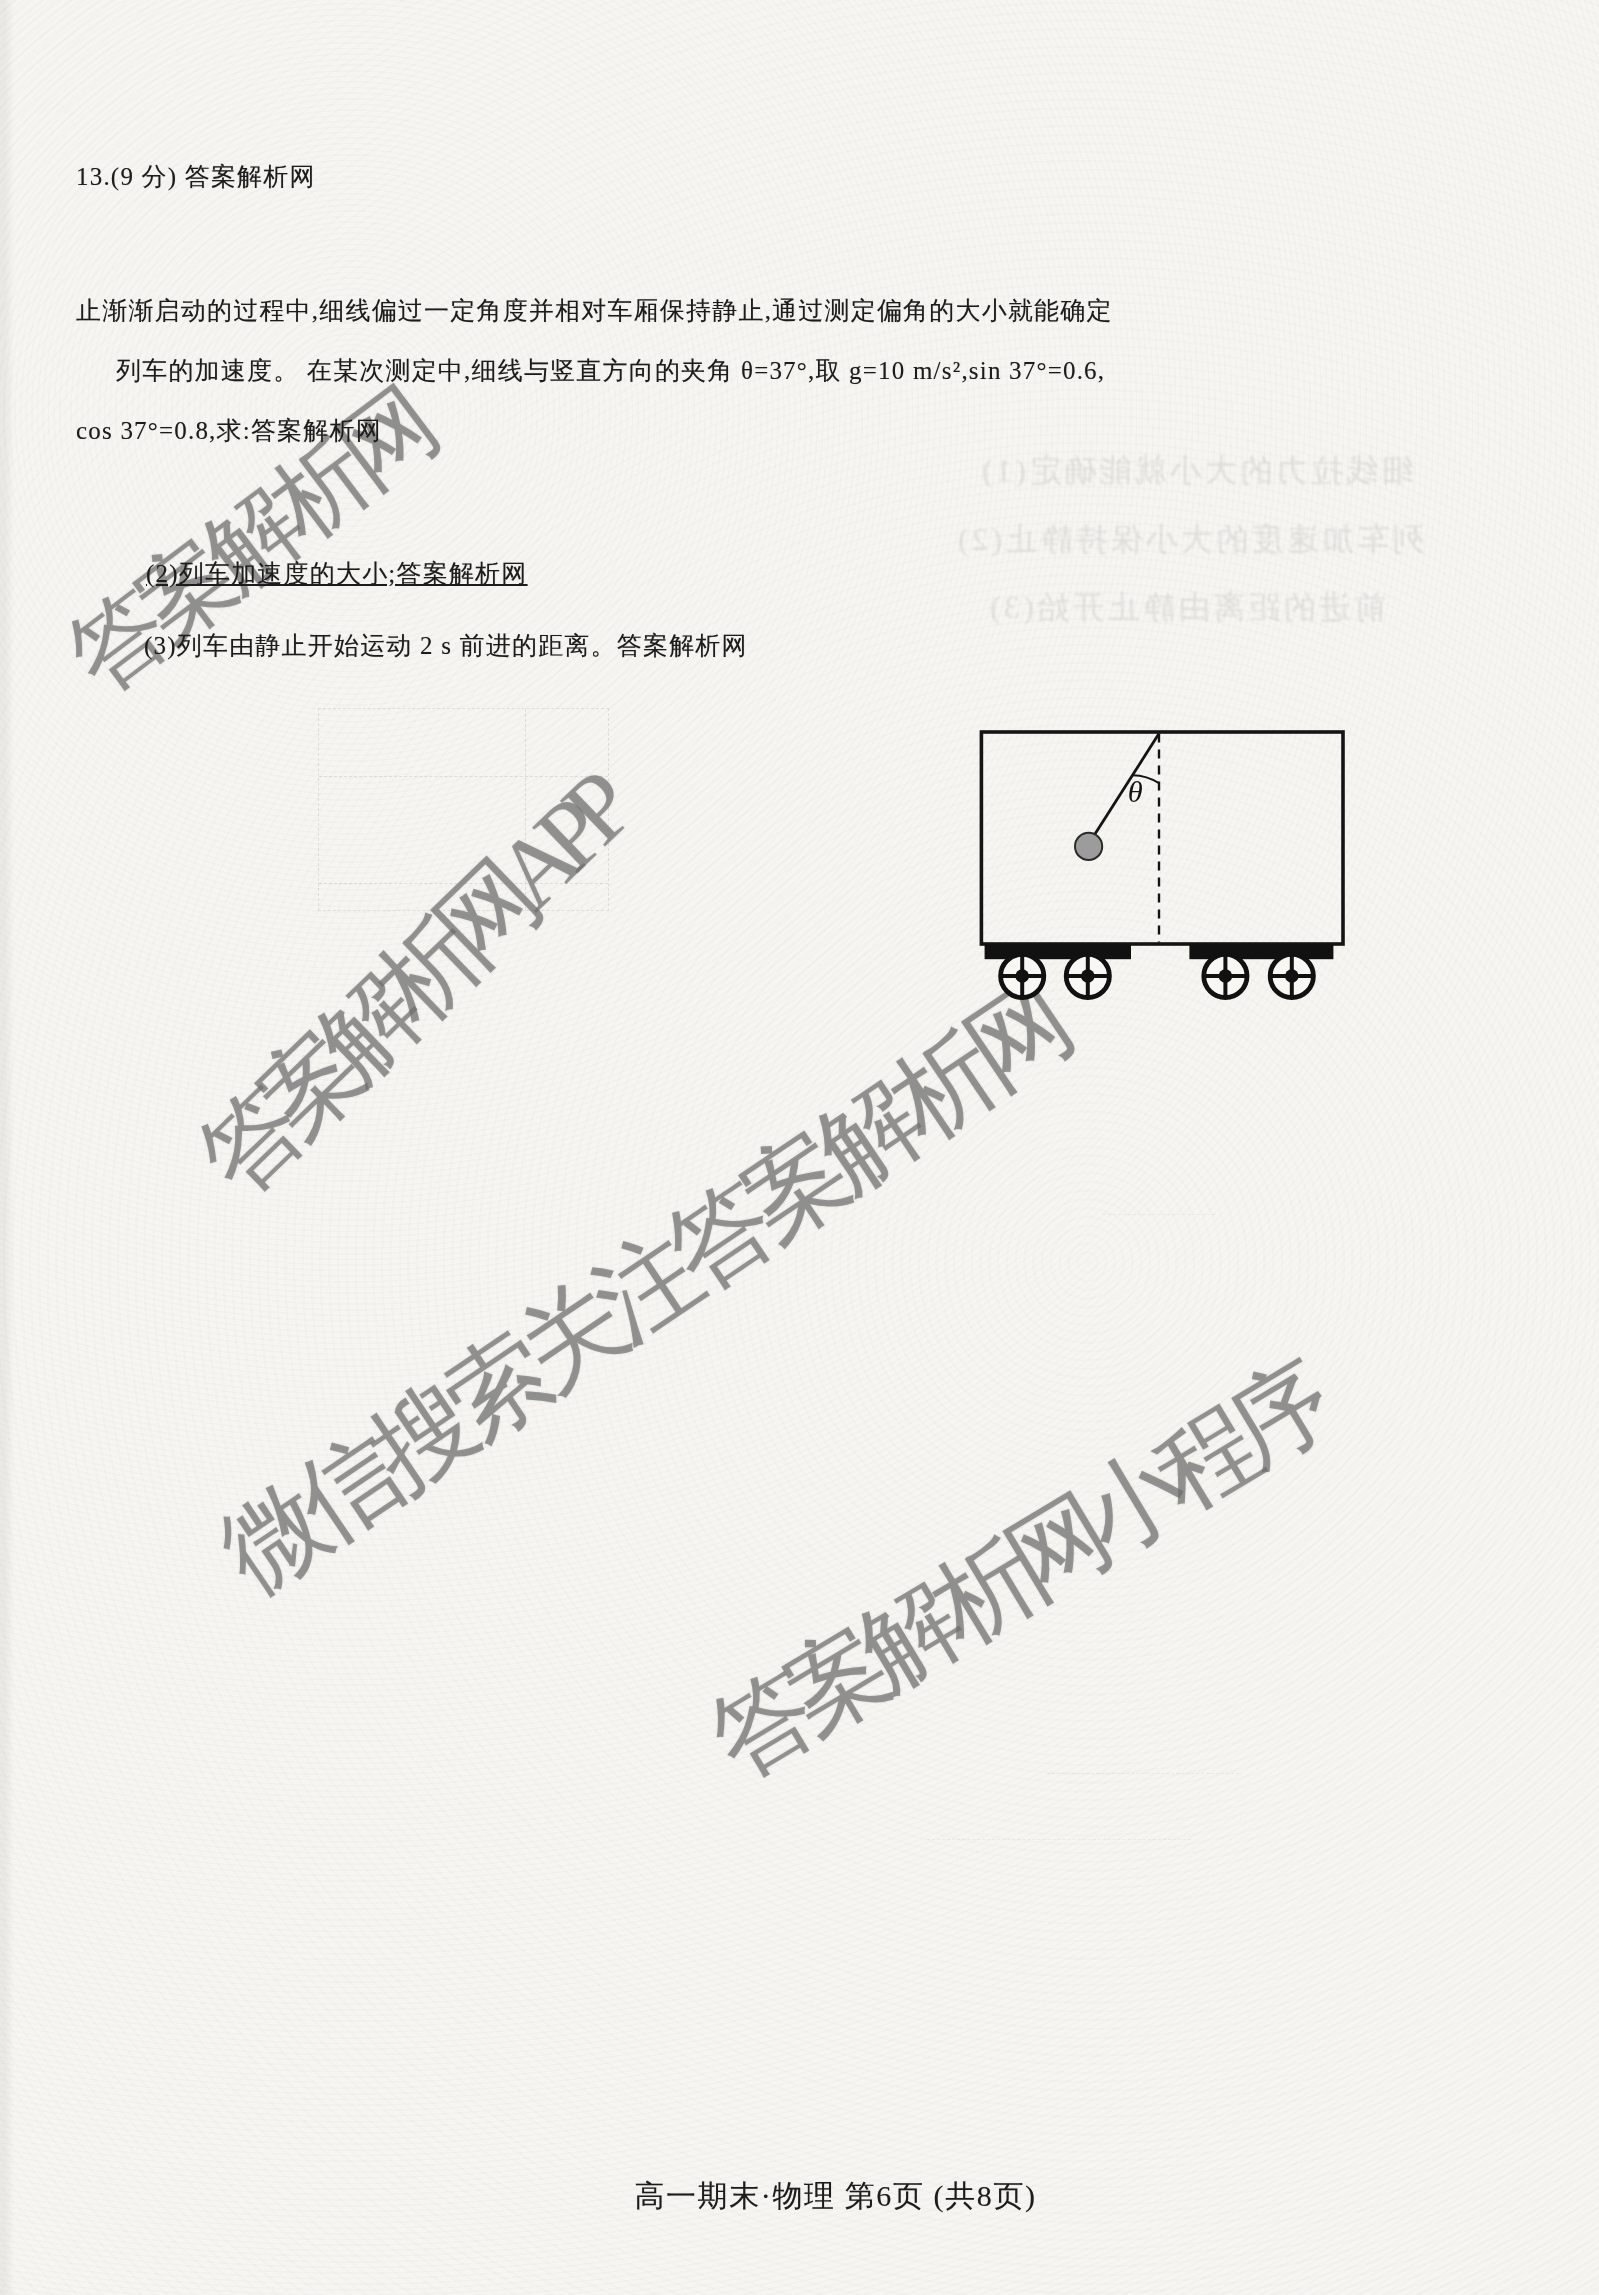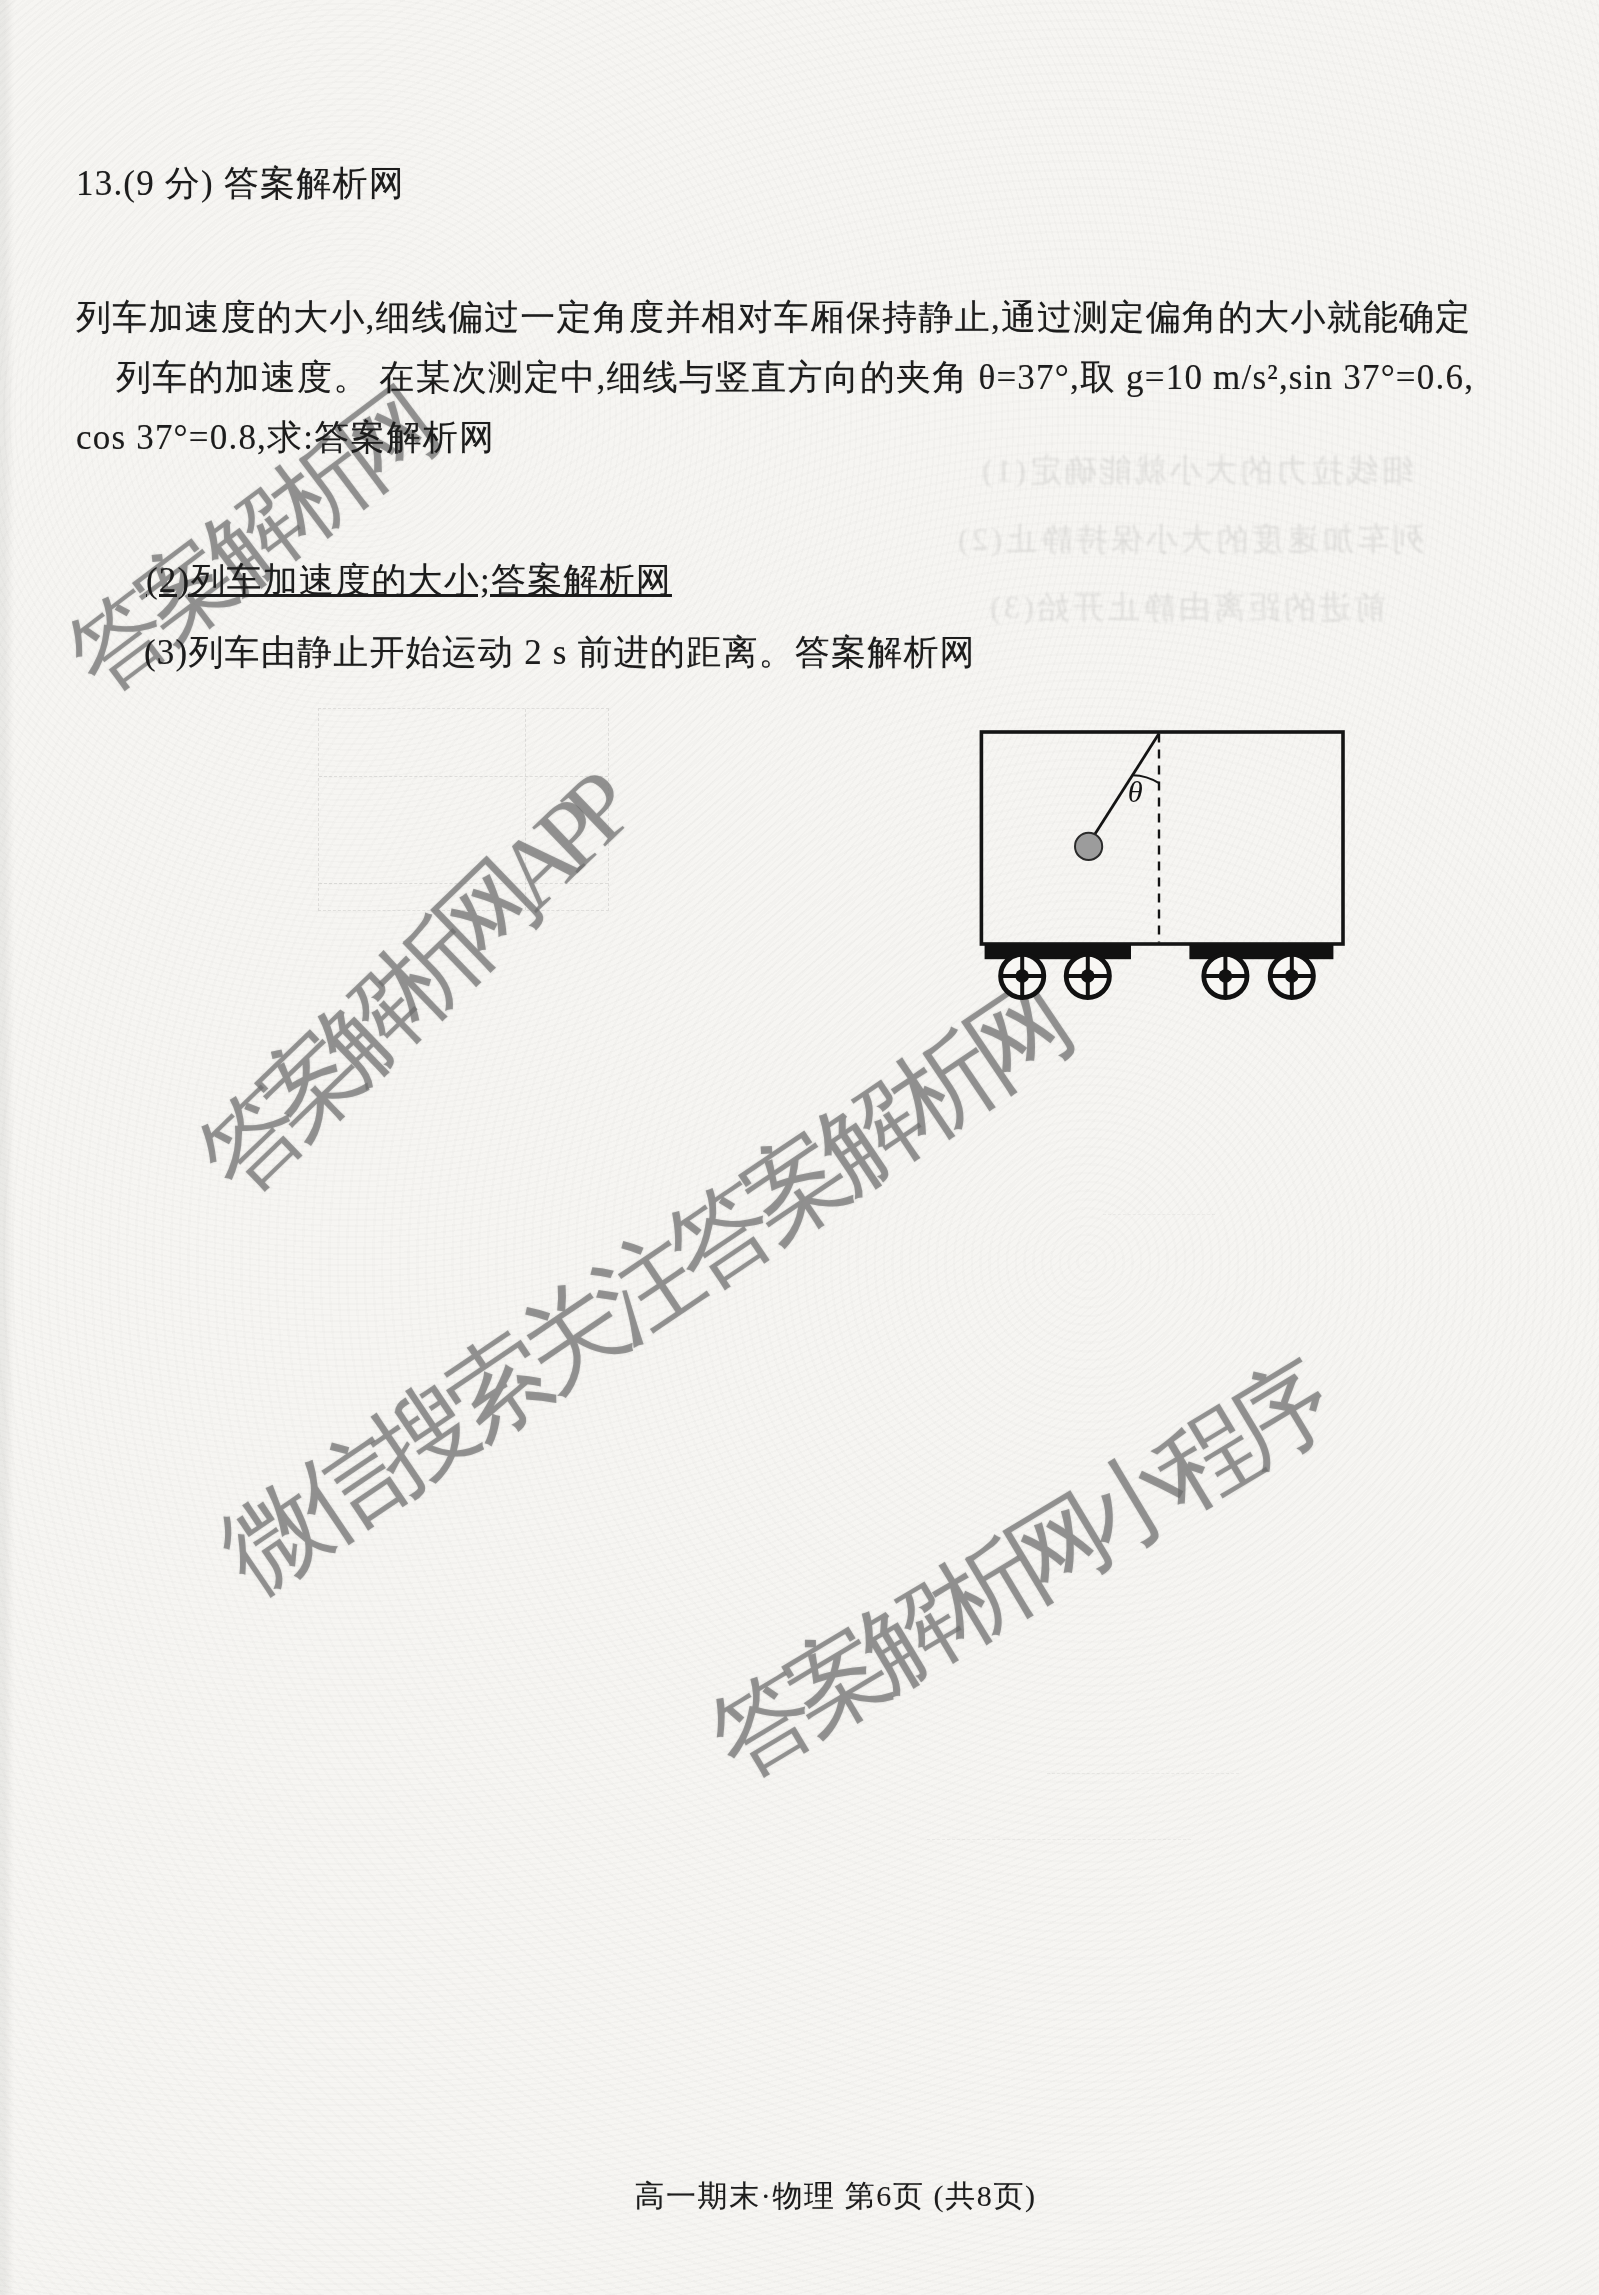--- a/index.html
+++ b/index.html
@@ -10,21 +10,21 @@
     background-color:#f6f5f2;
     background-image:
       repeating-radial-gradient(circle at 22% 18%, rgba(0,0,0,0.016) 0 1.6px, transparent 1.6px 5.6px),
       repeating-radial-gradient(circle at 68% 55%, rgba(0,0,0,0.013) 0 2.4px, transparent 2.4px 8.8px),
       linear-gradient(90deg, rgba(0,0,0,0.05) 0 4.8px, rgba(0,0,0,0) 14.4px);
     overflow:hidden;
     font-family:"Liberation Serif","DejaVu Serif",serif;
   }
   .tl{
     position:absolute;
-    font-size:35px;
+    font-size:25px;
     color:#1c1c1c;
     letter-spacing:1.2px;
     white-space:pre;
     z-index:3;
     text-shadow:0 0 0.8px rgba(20,20,20,0.35);
   }
   .wm{
     position:absolute;
     color:rgba(108,108,108,0.62);
     white-space:pre;
@@ -81,21 +81,21 @@
   <div class="ghost-dash" style="left:1103px;top:1214px;width:112px;opacity:0.10;"></div>
   <div class="ghost-dash" style="left:1047px;top:1773px;width:192px;opacity:0.12;"></div>
   <div class="ghost-dash" style="left:927px;top:1839px;width:264px;opacity:0.10;"></div>
 
   <div class="wm" style="left:120px;top:593px;font-size:94px;letter-spacing:-9.6px;transform:rotate(-37deg);">答案解析网</div>
   <div class="wm" style="left:264px;top:1091px;font-size:98px;letter-spacing:-16px;transform:rotate(-44deg);">答案解析网APP</div>
   <div class="wm" style="left:272px;top:1487px;font-size:101px;letter-spacing:-11.2px;transform:rotate(-34deg);">微信搜索关注答案解析网</div>
   <div class="wm" style="left:756px;top:1675px;font-size:99px;letter-spacing:-12.8px;transform:rotate(-31deg);">答案解析网小程序</div>
 
   <div class="tl" style="left:76px;top:160px;">13.(9 分) 答案解析网</div>
-  <div class="tl" style="left:76px;top:294px;">列车加速度的大小,细线偏过一定角度并相对车厢保持静止,通过测定偏角的大小就能确定</div>
+  <div class="tl" style="left:76px;top:294px;">止渐渐启动的过程中,细线偏过一定角度并相对车厢保持静止,通过测定偏角的大小就能确定</div>
   <div class="tl" style="left:76px;top:354px;margin-left:40px;">列车的加速度。 在某次测定中,细线与竖直方向的夹角 θ=37°,取 g=10 m/s²,sin 37°=0.6,</div>
   <div class="tl" style="left:76px;top:414px;">cos 37°=0.8,求:答案解析网</div>
   <div class="tl" style="left:146px;top:557px;text-decoration:underline;">(2)列车加速度的大小;答案解析网</div>
   <div class="tl" style="left:144px;top:629px;">(3)列车由静止开始运动 2 s 前进的距离。答案解析网</div>
 
   <svg class="diagram" width="400" height="296" viewBox="0 0 500 370">
     <rect x="23" y="20" width="452" height="265" fill="none" stroke="#141414" stroke-width="4.5"></rect>
     <line x1="245" y1="22" x2="245" y2="283" stroke="#141414" stroke-width="3" stroke-dasharray="11 9"></line>
     <line x1="245" y1="22" x2="159" y2="157" stroke="#141414" stroke-width="3.5"></line>
     <path d="M 212 74 A 62 62 0 0 1 245 84" fill="none" stroke="#141414" stroke-width="2.5"></path>

